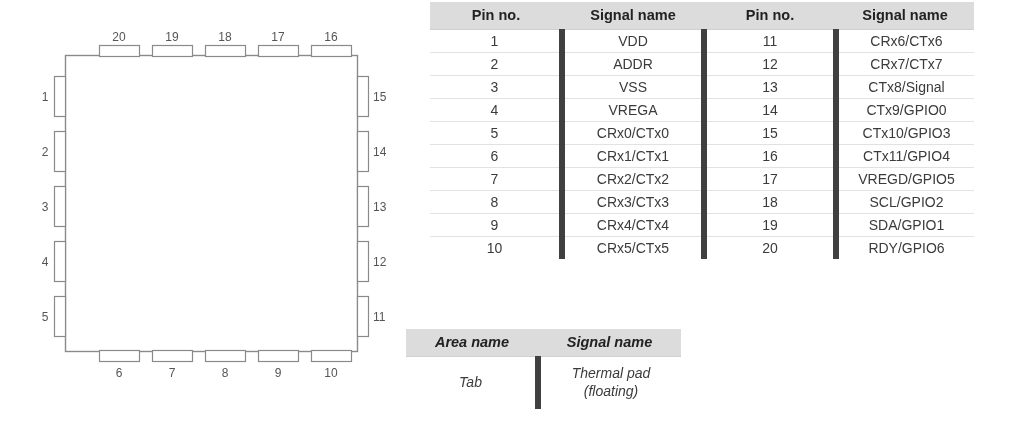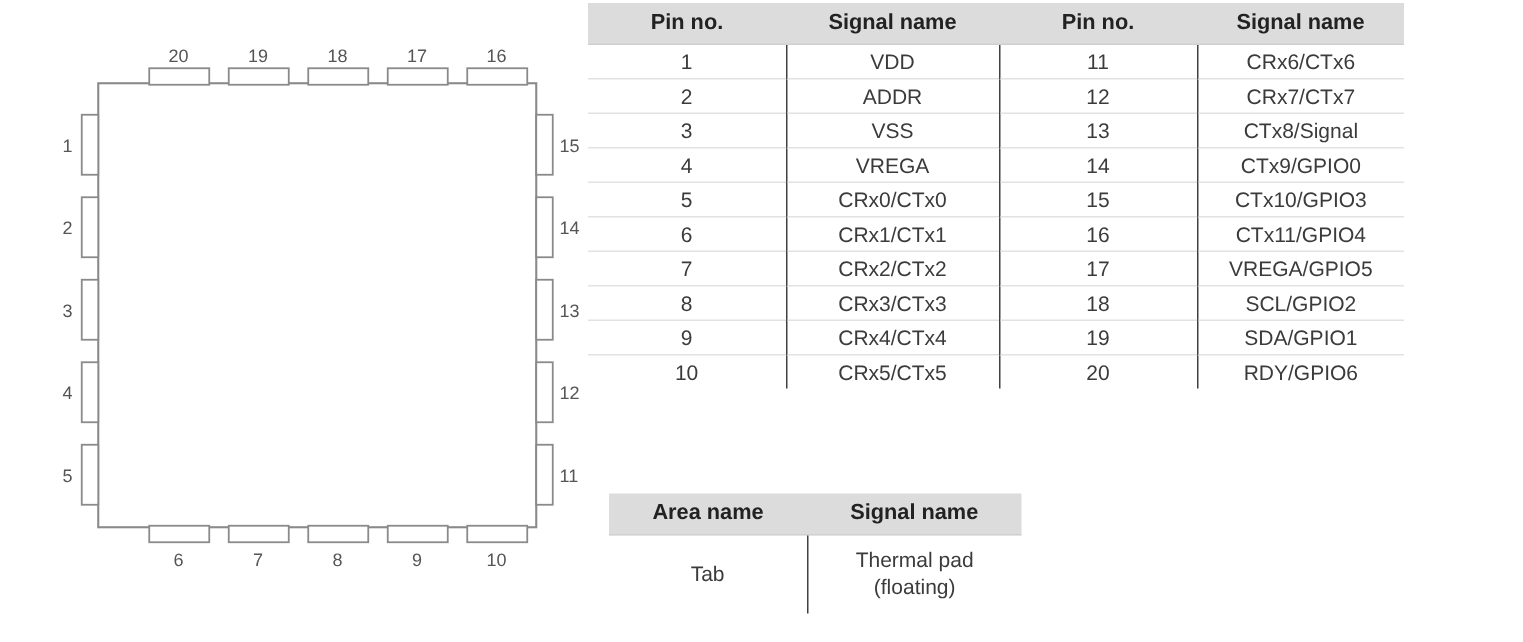--- a/index.html
+++ b/index.html
@@ -49,40 +49,41 @@
     padding: 5px 4px 6px 4px;
     border: none;
   }
   .tbl td {
     font-size: 14px;
     font-weight: normal;
     color: #3b3b3b;
     text-align: center;
     padding: 3px 4px 3px 4px;
     border-top: 1px solid #e2e2e2;
-    border-left: 1px solid #404040;
+    border-left: 6px solid #404040;
     background: #ffffff;
   }
   .tbl td.first-col { border-left: none; }
   .tbl tbody tr:first-child td { border-top: 1px solid #d0d0d0; }
 
   #pin-table {
-    left: 392px;
+    left: 430px;
     top: 2px;
     width: 544px;
   }
   #pin-table th.c1 { width: 132px; }
   #pin-table th.c2 { width: 142px; }
   #pin-table th.c3 { width: 132px; }
   #pin-table th.c4 { width: 138px; }
 
   #area-table {
     left: 406px;
     top: 329px;
     width: 275px;
+    font-style: italic;
   }
   #area-table th.a1 { width: 132px; }
   #area-table th.a2 { width: 143px; }
   #area-table td.tall { padding: 8px 4px 9px 4px; line-height: 1.25; }
 </style>
 </head>
 <body>
 
 <div id="package-diagram">
   <svg id="package-svg" width="400" height="428" viewBox="0 0 400 428">
@@ -194,21 +195,21 @@
       <tr>
         <td class="first-col">6</td>
         <td>CRx1/CTx1</td>
         <td>16</td>
         <td>CTx11/GPIO4</td>
       </tr>
       <tr>
         <td class="first-col">7</td>
         <td>CRx2/CTx2</td>
         <td>17</td>
-        <td>VREGA/GPIO5</td>
+        <td>VREGD/GPIO5</td>
       </tr>
       <tr>
         <td class="first-col">8</td>
         <td>CRx3/CTx3</td>
         <td>18</td>
         <td>SCL/GPIO2</td>
       </tr>
       <tr>
         <td class="first-col">9</td>
         <td>CRx4/CTx4</td>

